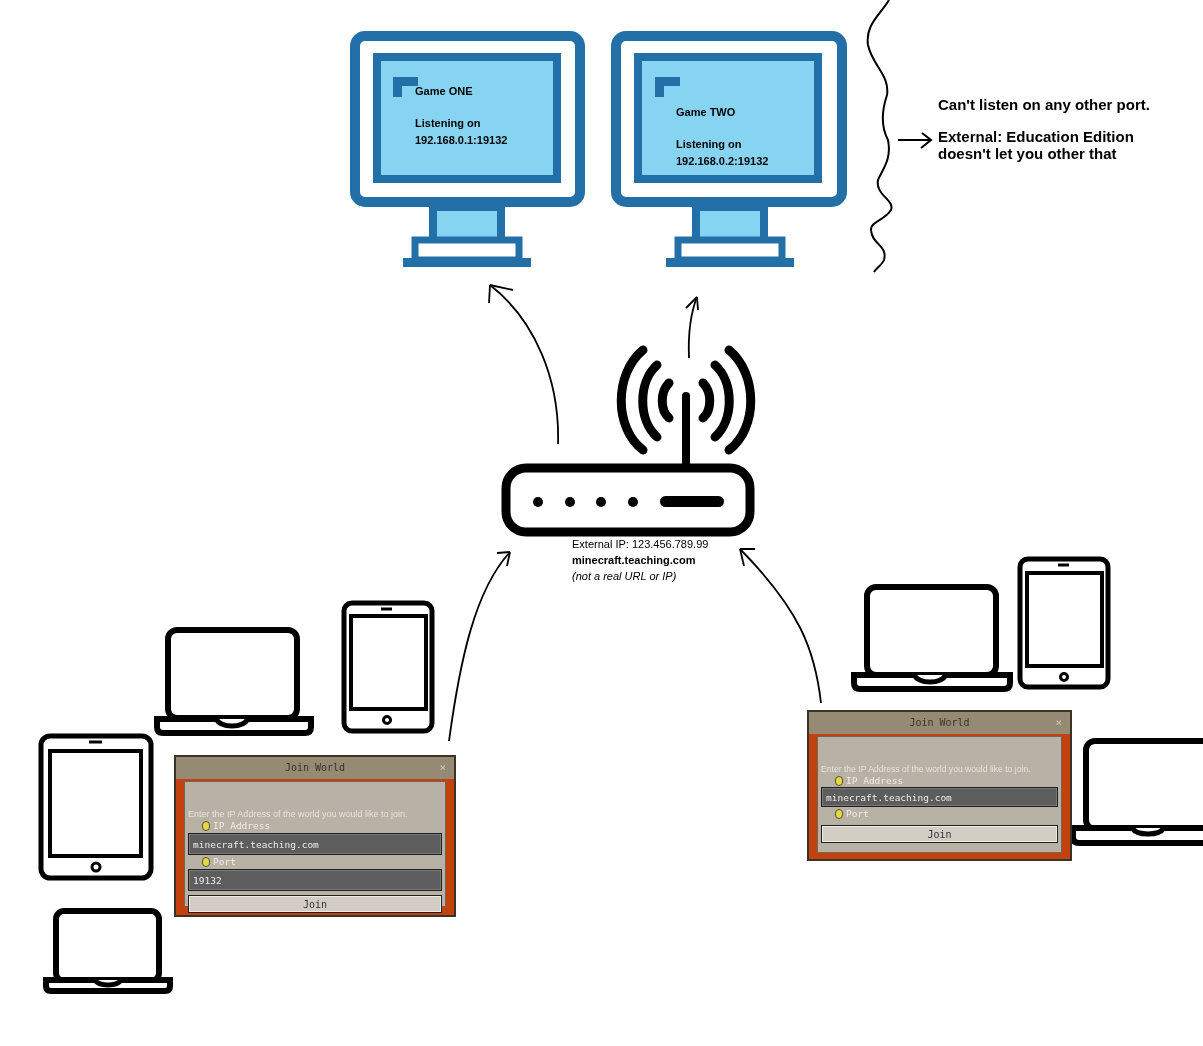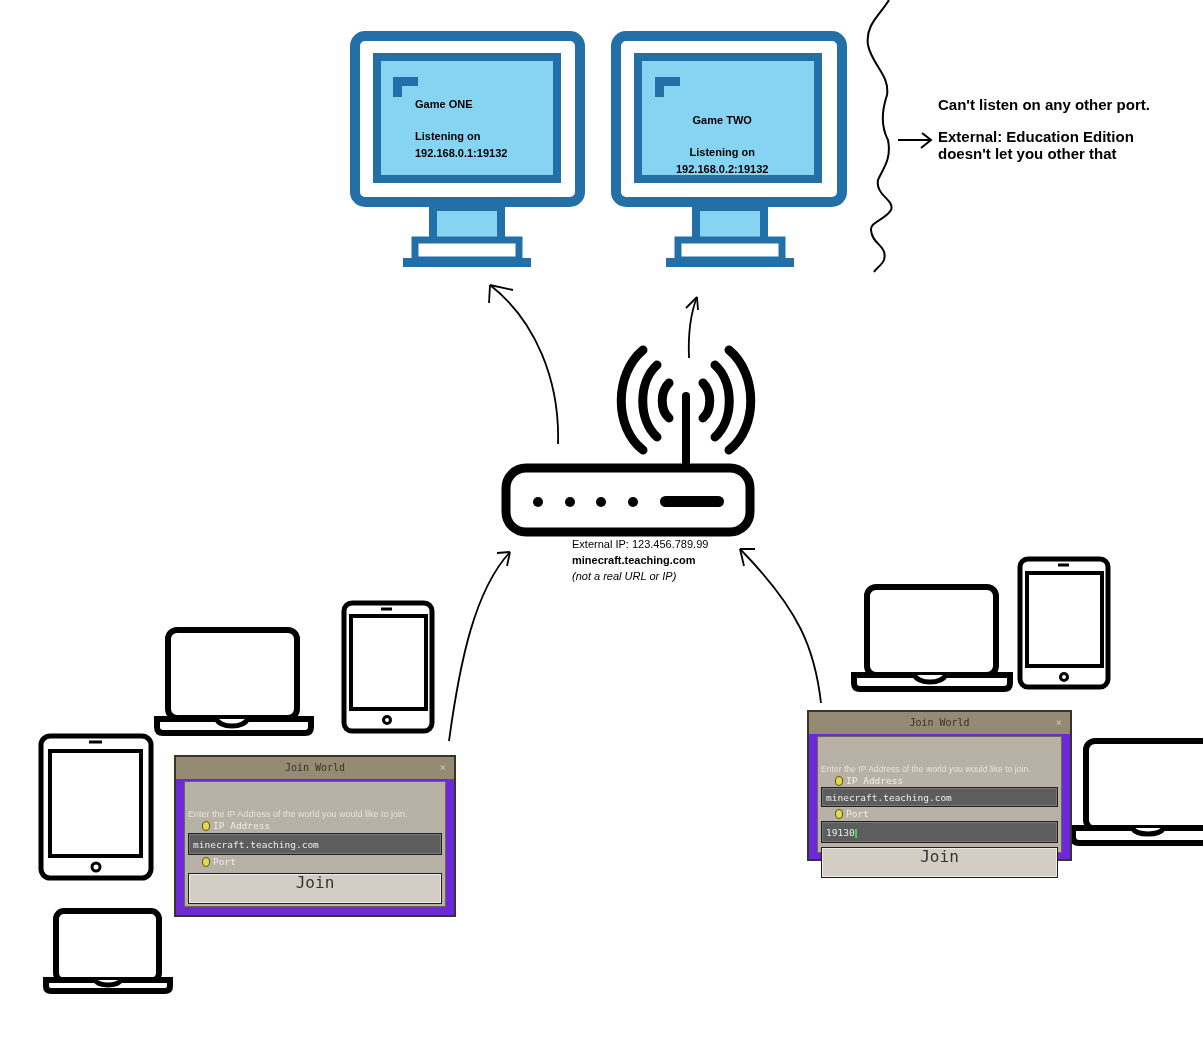--- a/index.html
+++ b/index.html
@@ -5,30 +5,30 @@
   html, body { margin:0; padding:0; background:#ffffff; }
   body { width:1203px; height:1046px; position:relative; overflow:hidden; font-family:"DejaVu Sans", sans-serif; }
   svg.layer { position:absolute; left:0; top:0; }
   
   .mon-text { position:absolute; font-family:"Liberation Sans", sans-serif; font-weight:bold; font-size:11px; color:#000; line-height:17px; }
   .note { position:absolute; font-family:"Liberation Sans", sans-serif; font-weight:bold; font-size:15px; color:#000; line-height:17px; }
   .ext { position:absolute; font-family:"Liberation Sans", sans-serif; font-size:11px; color:#000; line-height:16px; }
   .ext .b { font-weight:bold; }
   .ext .i { font-style:italic; }
   
-  .dlg { position:absolute; background:#6d28d9; border:2px solid #3c3328; box-sizing:border-box; font-family:"DejaVu Sans Mono", monospace; }
+  .dlg { position:absolute; background:#c2410c; border:2px solid #3c3328; box-sizing:border-box; font-family:"DejaVu Sans Mono", monospace; }
   .dlg .titlebar { height:22px; background:#958a74; color:#3a3227; font-size:10px; text-align:center; line-height:22px; position:relative; }
   .dlg .close { position:absolute; right:8px; top:0; color:#cfc7b6; font-size:11px; }
   .dlg .inner { position:absolute; left:8px; right:8px; top:24px; bottom:8px; background:#b7b1a6; border:1px solid #6f6656; }
   .dlg .desc { font-family:"Liberation Sans", sans-serif; font-size:9px; color:#e7e3dc; padding:3px 3px 0 3px; white-space:nowrap;margin-top:24px; }
   .dlg .lbl { font-size:9.5px; color:#f1ede6; padding-left:17px; height:14px; line-height:14px; display:flex; align-items:center; gap:3px; }
   .dlg .warn { display:inline-block; width:8px; height:10px; border-radius:4px; background:#e4d94a; border:1px solid #5b5420; box-sizing:border-box; position:relative; }
   .dlg .field { margin:0 3px; height:22px; background:#5d5d5d; border:1px solid #1f1f1f; box-shadow: inset 0 0 0 1px #7a7a7a; color:#ececec; font-size:9.5px; line-height:22px; padding-left:4px; box-sizing:border-box; }
   .dlg .cursor { display:inline-block; width:2px; height:9px; background:#3bdc3b; vertical-align:middle; }
-  .dlg .btn { margin:4px 3px 16px 3px; height:31px; background:#d3cdc6; border:1px solid #1f1f1f; box-shadow: inset 0 0 0 1px #efebe5; color:#333; font-size:16px; text-align:center; line-height:18px; box-sizing:border-box; }
+  .dlg .btn { margin:4px 3px 16px 3px; height:18px; background:#d3cdc6; border:1px solid #1f1f1f; box-shadow: inset 0 0 0 1px #efebe5; color:#333; font-size:10px; text-align:center; line-height:18px; box-sizing:border-box; }
 </style>
 </head>
 <body>
 
 <svg class="layer" width="1203" height="1046" viewBox="0 0 1203 1046">
 
   <g>
     <rect x="355" y="36" width="225" height="166" rx="10" fill="#fff" stroke="#2370a8" stroke-width="10"></rect>
     <rect x="377" y="57" width="180" height="122" fill="#87d3f2" stroke="#2370a8" stroke-width="8"></rect>
     <path d="M393 97 V77 H418 V86 H402 V97 Z" fill="#2370a8"></path>
@@ -116,27 +116,27 @@
     <circle cx="1064" cy="677" r="3.5" stroke-width="3"></circle>
     <line x1="1058" y1="565" x2="1069" y2="565" stroke-width="3"></line>
   </g>
   <g fill="#fff" stroke="#000" stroke-width="6">
     <rect x="1086" y="741" width="140" height="88" rx="9"></rect>
     <path d="M1073 828 H1220 V838 Q1220 843 1214 843 H1079 Q1073 843 1073 837 Z"></path>
     <path d="M1132 828 Q1136 834 1148 834 Q1160 834 1164 828" stroke-width="5"></path>
   </g>
 </svg>
 
-<div class="mon-text" style="left:415px; top:96px;">
+<div class="mon-text" style="left:415px; top:83px;">
   <div>Game ONE</div>
   <div style="height:15px"></div>
   <div>Listening on</div>
   <div>192.168.0.1:19132</div>
 </div>
-<div class="mon-text" style="left:676px; top:112px;text-align:center;">
+<div class="mon-text" style="left:676px; top:104px;">
   <div>Game TWO</div>
   <div style="height:15px"></div>
   <div>Listening on</div>
   <div>192.168.0.2:19132</div>
 </div>
 
 <div class="note" style="left:938px; top:96px;">
   <div>Can't listen on any other port.</div>
   <div style="height:15px"></div>
   <div>External: Education Edition</div>
@@ -158,38 +158,36 @@
     <div class="desc">Enter the IP Address of the world you would like to join.</div>
     <div class="lbl">
       <span class="warn"></span>
       <span>IP Address</span>
     </div>
     <div class="field">minecraft.teaching.com</div>
     <div class="lbl">
       <span class="warn"></span>
       <span>Port</span>
     </div>
+    <div class="field">19132</div>
     <div class="btn">Join</div>
   </div>
 </div>
 
 <div class="dlg" style="left:807px; top:710px; width:265px; height:151px;">
   <div class="titlebar">
     <span>Join World</span>
     <span class="close">×</span>
   </div>
   <div class="inner" style="left:8px; right:8px; top:24px; bottom:6px;">
     <div class="desc" style="font-size:8.6px;">Enter the IP Address of the world you would like to join.</div>
     <div class="lbl" style="height:13px;">
       <span class="warn"></span>
       <span>IP Address</span>
     </div>
     <div class="field" style="height:20px; line-height:20px;">minecraft.teaching.com</div>
     <div class="lbl" style="height:14px;">
       <span class="warn"></span>
       <span>Port</span>
     </div>
-    <div class="field" style="height:22px;">
-      <span>19130</span><span class="cursor"></span>
-    </div>
     <div class="btn">Join</div>
   </div>
 </div>
 
 </body></html>

